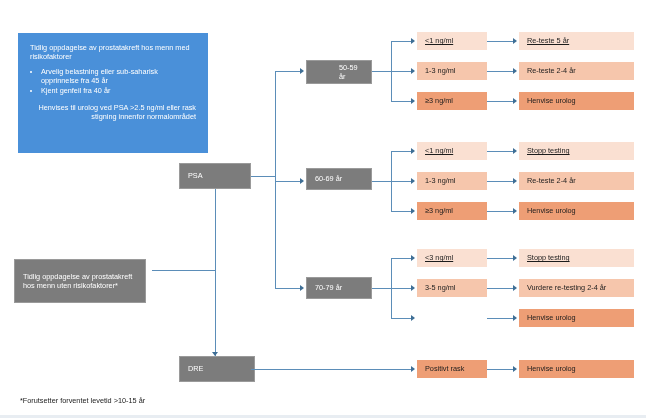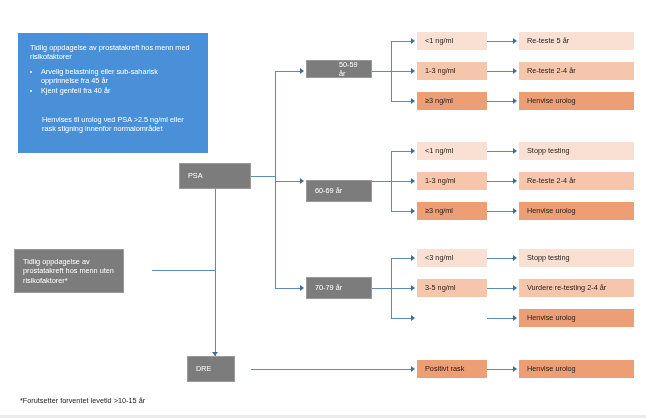--- a/index.html
+++ b/index.html
@@ -26,32 +26,32 @@
     color:#ffffff;
     flex-direction:column;
     align-items:flex-start;
     justify-content:flex-start;
     padding:10px 12px 8px 12px;
     font-size:7.3px;
   }
   .info-blue p{margin:0 0 6px 0;}
   .info-blue ul{margin:0 0 6px 0;padding-left:11px;}
   .info-blue li{margin:0 0 1px 0;}
-  .info-blue .tail{margin:12px;}
+  .info-blue .tail{margin:0;text-align:right;}
 
   .gray{
     background:#7C7C7C;
     border:1px solid #9a9a9a;
     color:#ffffff;
     font-size:7.3px;
     padding:0 8px;
   }
   .gray.multi{align-items:center;}
 
-  .peach-1{background:#FAE0D2;color:#1c1c1c;font-size:7.3px;padding:4px 8px;}
+  .peach-1{background:#FAE0D2;color:#1c1c1c;font-size:7.3px;padding:4px 8px;text-decoration:underline;}
   .peach-2{background:#F6C6AC;color:#1c1c1c;font-size:7.3px;padding:0 8px;}
   .peach-3{background:#EE9E75;color:#1c1c1c;font-size:7.3px;padding:0 8px;}
 
   .footnote{
     position:absolute;
     font-size:7.3px;
     color:#1c1c1c;
   }
 
   
@@ -89,50 +89,50 @@
 
   <div class="box info-blue" style="left:18px;top:33px;width:190px;height:120px;">
     <p>Tidlig oppdagelse av prostatakreft hos menn med risikofaktorer</p>
     <ul>
       <li>Arvelig belastning eller sub-saharisk opprinnelse  fra 45 år</li>
       <li>Kjent genfeil fra 40 år</li>
     </ul>
     <p class="tail">Henvises til urolog ved PSA &gt;2.5 ng/ml eller rask stigning innenfor normalområdet</p>
   </div>
 
-  <div class="box gray multi" style="left:14px;top:249px;width:110px;height:44px;">
+  <div class="box gray multi" style="left:14px;top:259px;width:132px;height:44px;">
     <span>Tidlig oppdagelse av prostatakreft hos menn uten risikofaktorer*</span>
   </div>
 
   <div class="ln lnh" style="left:152px;top:270px;width:63px;"></div>
   <div class="ln lnv" style="left:215px;top:185px;height:171px;"></div>
   <div class="arrow-up" style="left:212px;top:181px;"></div>
   <div class="arrow-down" style="left:212px;top:352px;"></div>
 
   <div class="box gray" style="left:179px;top:163px;width:72px;height:26px;">
     <span>PSA</span>
   </div>
 
-  <div class="box gray" style="left:179px;top:356px;width:48px;height:26px;margin-left:8px;">
+  <div class="box gray" style="left:179px;top:356px;width:76px;height:26px;">
     <span>DRE</span>
   </div>
 
   <div class="ln lnh" style="left:251px;top:176px;width:24px;"></div>
   <div class="ln lnv" style="left:275px;top:71px;height:217px;"></div>
   <div class="ln lnh" style="left:275px;top:71px;width:27px;"></div>
   <div class="ln lnh" style="left:275px;top:181px;width:27px;"></div>
   <div class="ln lnh" style="left:275px;top:288px;width:27px;"></div>
   <div class="arrow" style="left:300px;top:68px;"></div>
   <div class="arrow" style="left:300px;top:178px;"></div>
   <div class="arrow" style="left:300px;top:285px;"></div>
 
-  <div class="box gray" style="left:306px;top:60px;width:66px;height:18px;padding-left:32px;">
+  <div class="box gray" style="left:306px;top:60px;width:66px;height:24px;padding-left:32px;">
     <span>50-59 år</span>
   </div>
-  <div class="box gray" style="left:306px;top:180px;width:66px;height:22px;">
+  <div class="box gray" style="left:306px;top:168px;width:66px;height:22px;">
     <span>60-69 år</span>
   </div>
   <div class="box gray" style="left:306px;top:277px;width:66px;height:22px;">
     <span>70-79 år</span>
   </div>
 
   <div class="ln lnh" style="left:372px;top:71px;width:19px;"></div>
   <div class="ln lnv" style="left:391px;top:41px;height:60px;"></div>
   <div class="ln lnh" style="left:391px;top:41px;width:22px;"></div>
   <div class="ln lnh" style="left:391px;top:71px;width:22px;"></div>

